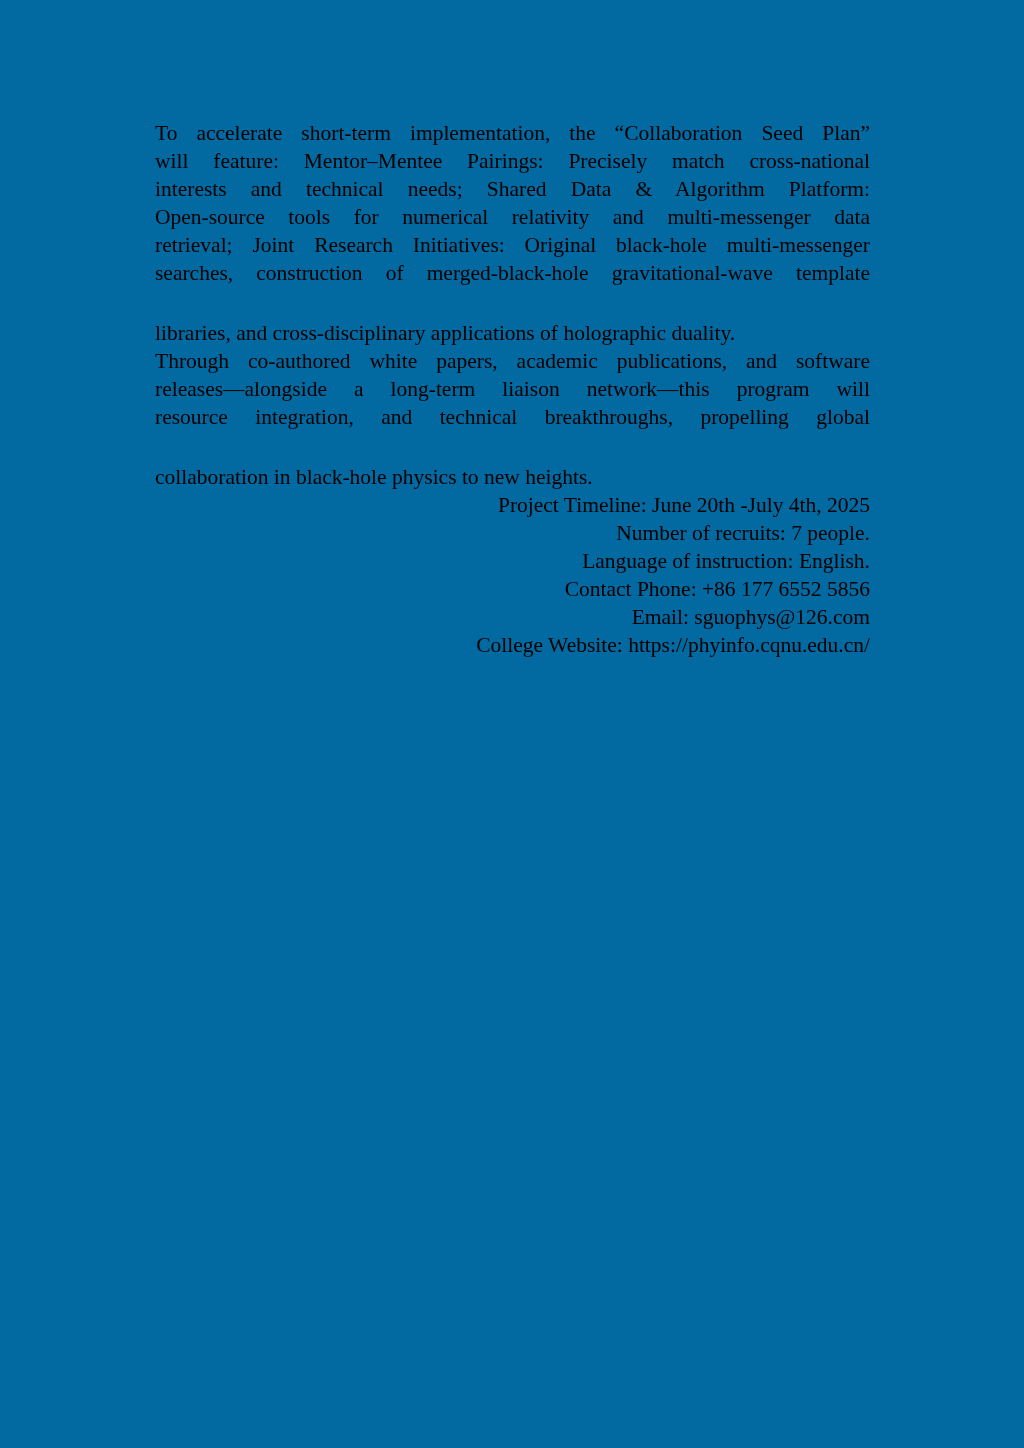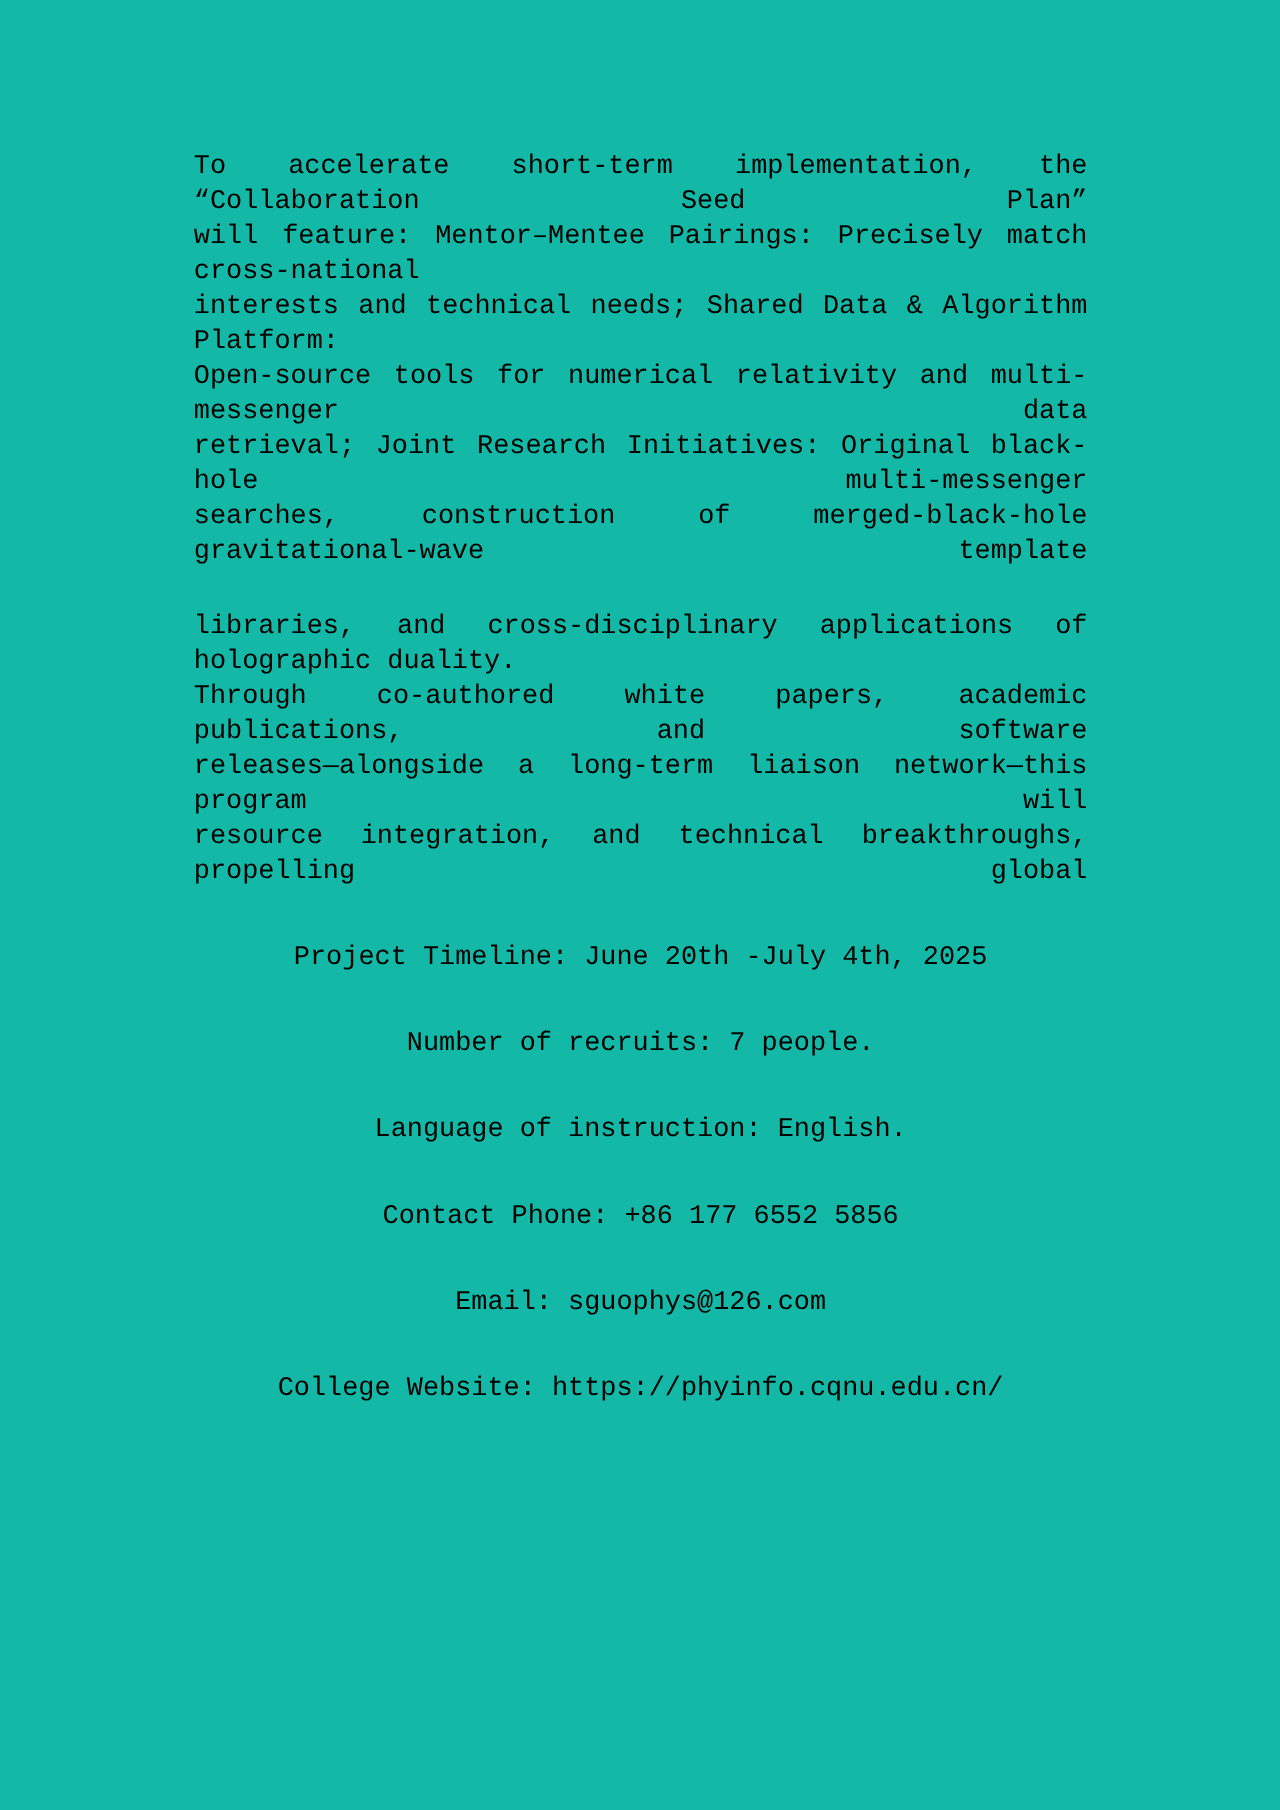--- a/index.html
+++ b/index.html
@@ -8,23 +8,23 @@
   }
   body {
     width: 1024px;
     height: 1448px;
     background: #ffffff;
   }
   .page {
     position: relative;
     width: 1024px;
     height: 1448px;
-    background: #14b8a6;
+    background: #0369a1;
     color: #000000;
-    font-family: Liberation Mono, monospace;
+    font-family: Liberation Serif, serif;
     overflow: hidden;
   }
   .text-block {
     position: absolute;
     left: 155px;
     top: 119px;
     width: 715px;
     font-size: 21.5px;
     line-height: 28px;
   }
@@ -34,22 +34,21 @@
   .jline {
     text-align: justify;
     text-align-last: justify;
     white-space: normal;
   }
   .jline.final {
     text-align-last: left;
     margin-top: 32px;
   }
   .detail-line {
-    text-align: center;
-    margin-top: 41px;
+    text-align: right;
   }
 </style>
 </head>
 <body>
 
 <div class="page">
   <div class="text-block">
     <div id="paragraphs">
         <div class="paragraph">
           <div class="jline">To accelerate short-term implementation, the “Collaboration Seed Plan”</div>
@@ -57,20 +56,21 @@
           <div class="jline">interests and technical needs; Shared Data &amp; Algorithm Platform:</div>
           <div class="jline">Open-source tools for numerical relativity and multi-messenger data</div>
           <div class="jline">retrieval; Joint Research Initiatives: Original black-hole multi-messenger</div>
           <div class="jline">searches, construction of merged-black-hole gravitational-wave template</div>
           <div class="jline final">libraries, and cross-disciplinary applications of holographic duality.</div>
         </div>
         <div class="paragraph">
           <div class="jline">Through co-authored white papers, academic publications, and software</div>
           <div class="jline">releases—alongside a long-term liaison network—this program will</div>
           <div class="jline">resource integration, and technical breakthroughs, propelling global</div>
+          <div class="jline final">collaboration in black-hole physics to new heights.</div>
         </div>
       </div>
     <div id="details">
         <div class="detail-line">Project Timeline: June 20th -July 4th, 2025</div>
         <div class="detail-line">Number of recruits: 7 people.</div>
         <div class="detail-line">Language of instruction: English.</div>
         <div class="detail-line">Contact Phone: +86 177 6552 5856</div>
         <div class="detail-line">Email: sguophys@126.com</div>
         <div class="detail-line">College Website: https://phyinfo.cqnu.edu.cn/</div>
       </div>

